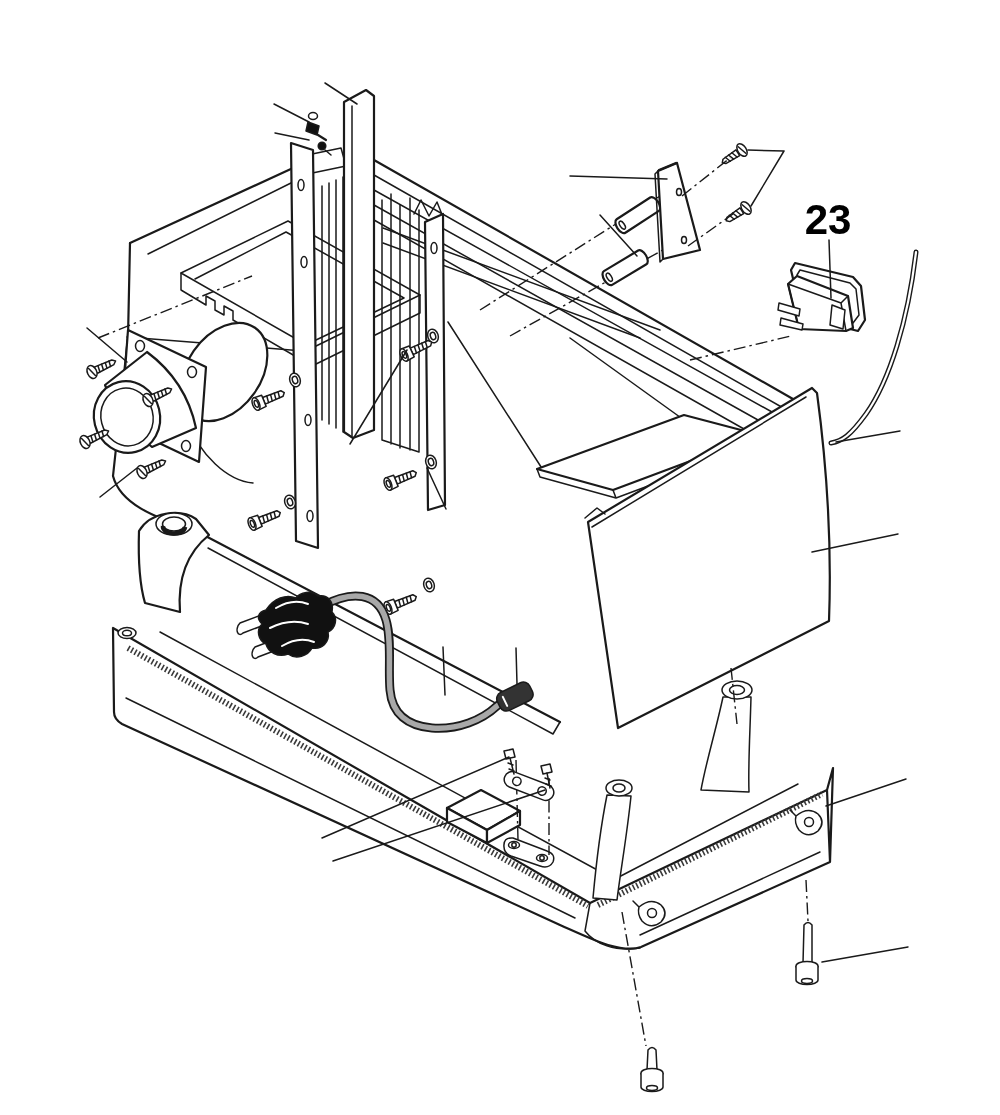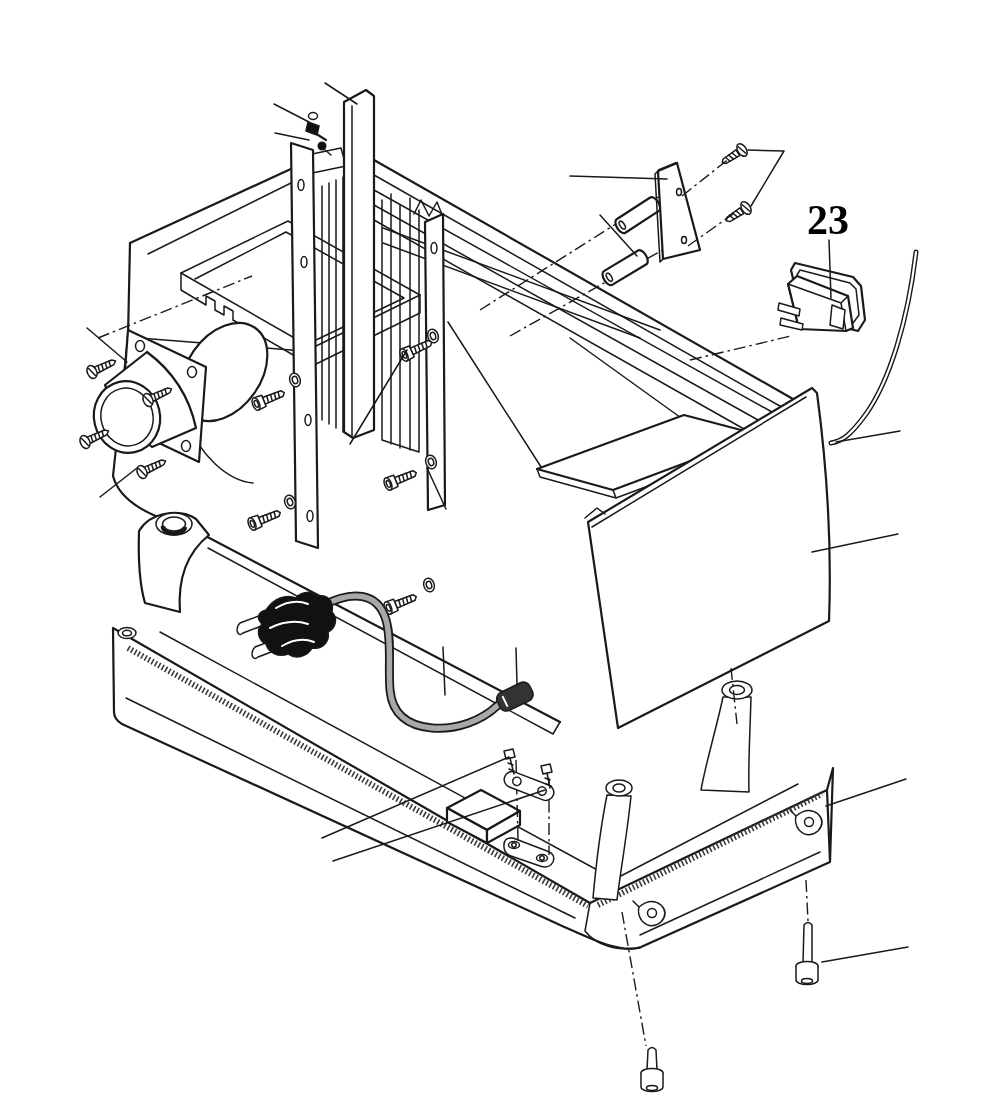--- a/index.html
+++ b/index.html
@@ -1,17 +1,17 @@
 <!DOCTYPE html>
 <html style="--bg: #ffffff; --line: #1a1a1a; --serr: #3a3a3a; --plug: #111111;"><head>
 <meta charset="utf-8">
 <style>
   html,body{margin:0;padding:0;background:#fff;}
   .stage{position:relative;width:1000px;height:1115px;background:var(--bg,#fff);
-         font-family:Liberation Serif, serif;overflow:hidden;}
+         font-family:Liberation Sans, sans-serif;overflow:hidden;}
   svg{display:block}
   .ln{fill:none;stroke:var(--line,#1a1a1a);stroke-width:2.2;stroke-linecap:round;stroke-linejoin:round}
   .ln2{fill:none;stroke:var(--line,#1a1a1a);stroke-width:1.5;stroke-linecap:round;stroke-linejoin:round}
   .fw{fill:#fff;stroke:var(--line,#1a1a1a);stroke-width:2.2;stroke-linejoin:round}
   .fw2{fill:#fff;stroke:var(--line,#1a1a1a);stroke-width:1.5;stroke-linejoin:round}
   .dash{fill:none;stroke:var(--line,#1a1a1a);stroke-width:1.4;stroke-dasharray:12 4 2.5 4}
   .leader{fill:none;stroke:var(--line,#1a1a1a);stroke-width:1.5;stroke-linecap:round}
   .serr{fill:none;stroke:var(--serr,#3a3a3a);stroke-width:6;stroke-dasharray:1.6 2.3}
   .dark{fill:var(--plug,#111);stroke:var(--line,#1a1a1a);stroke-width:1.5;stroke-linejoin:round}
   .wdet{fill:none;stroke:#fff;stroke-width:2;stroke-linecap:round}

